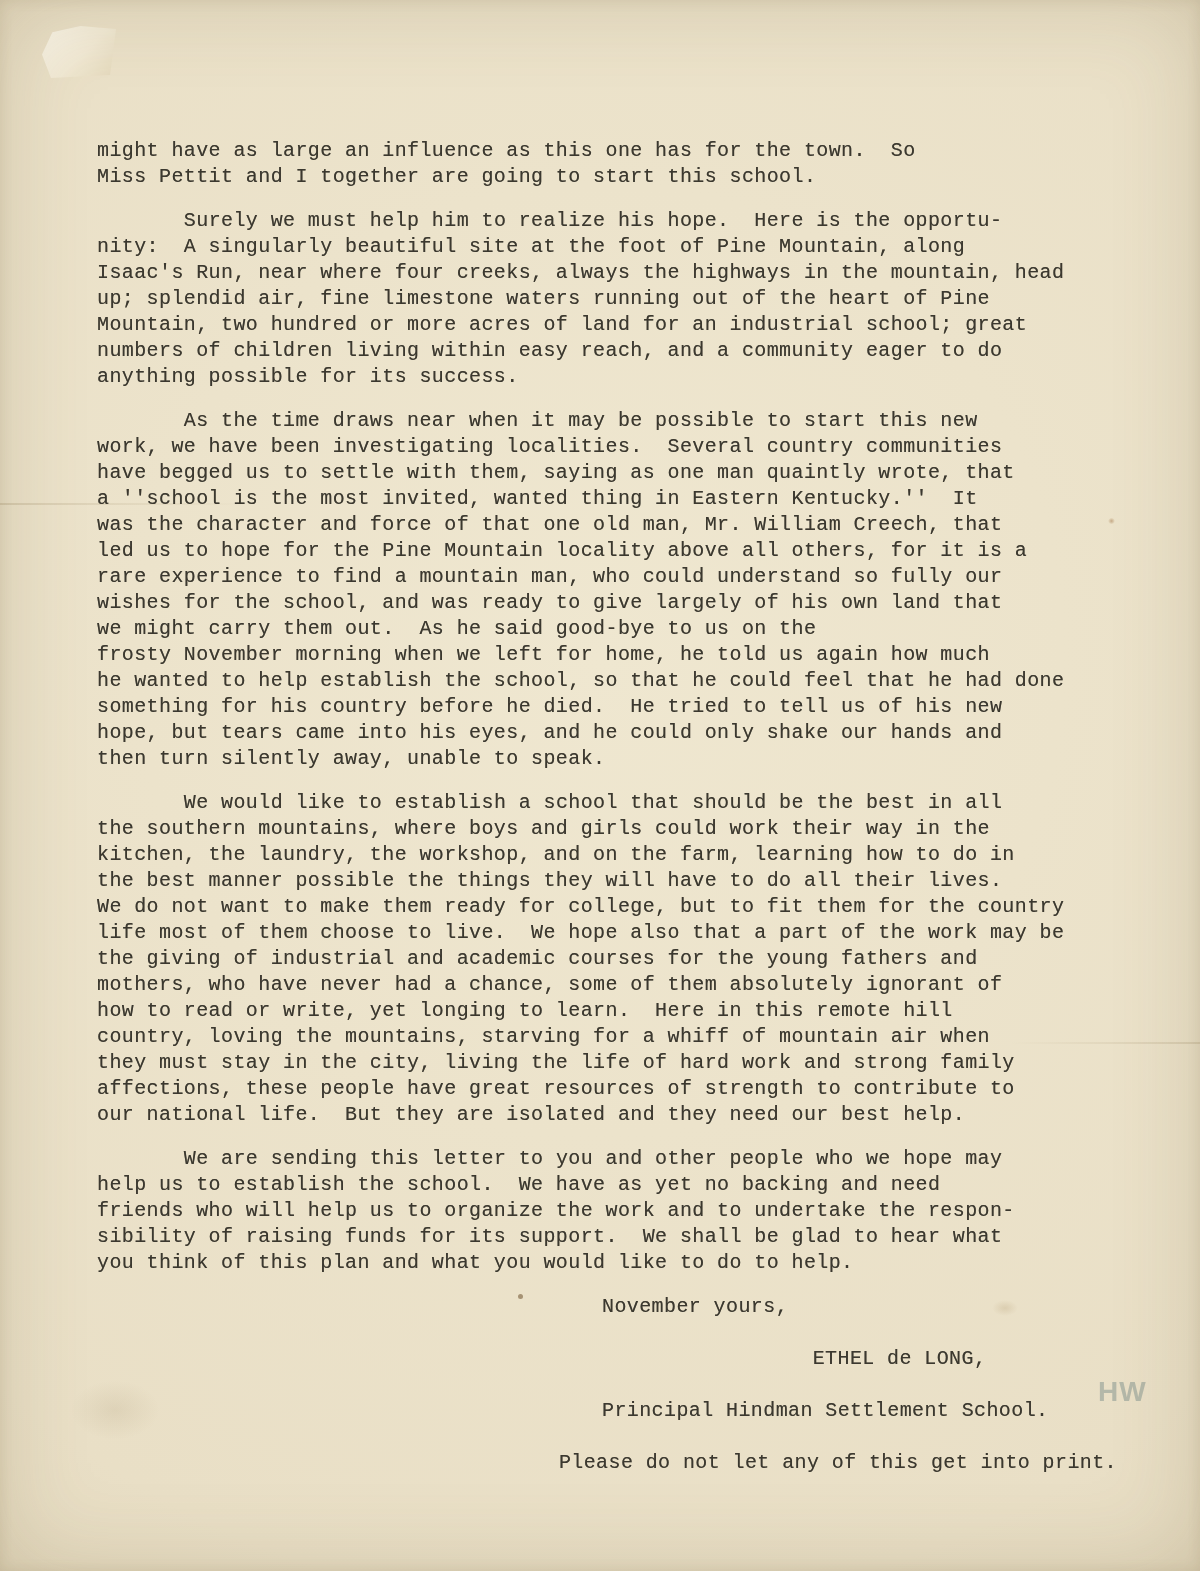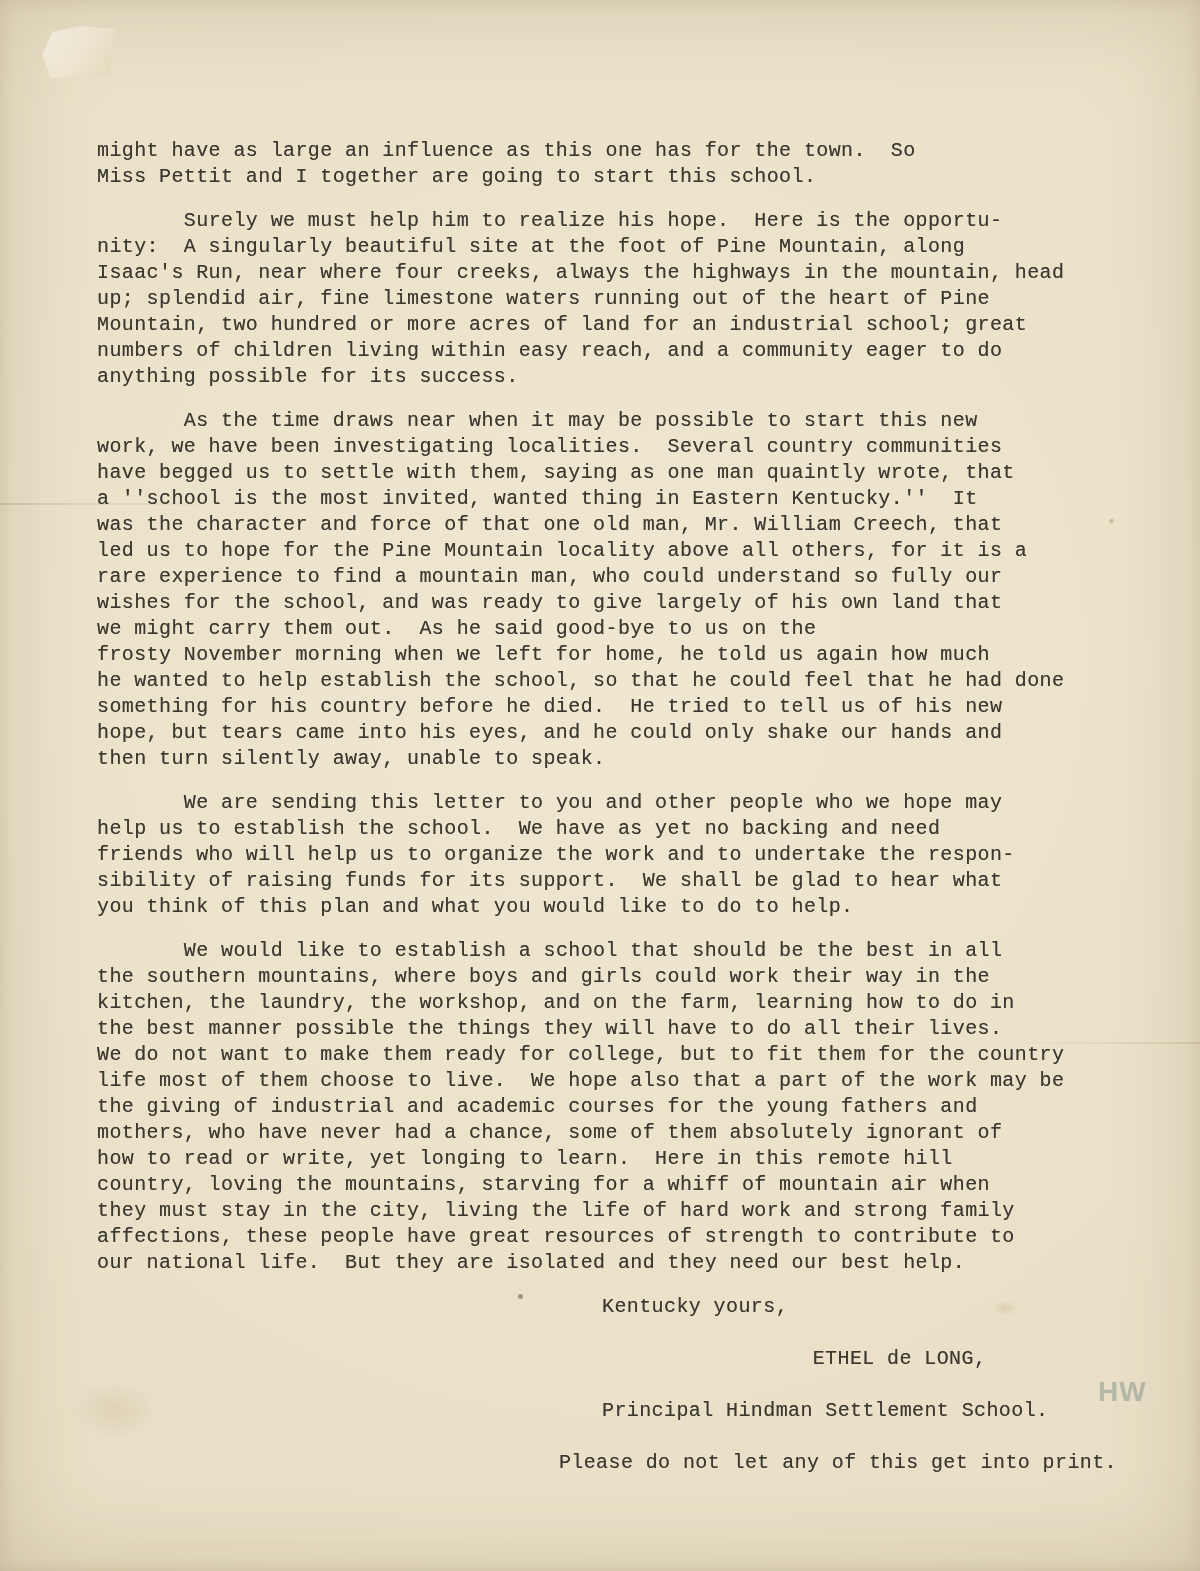--- a/index.html
+++ b/index.html
@@ -130,40 +130,40 @@
 was the character and force of that one old man, Mr. William Creech, that
 led us to hope for the Pine Mountain locality above all others, for it is a
 rare experience to find a mountain man, who could understand so fully our
 wishes for the school, and was ready to give largely of his own land that
 we might carry them out.  As he said good-bye to us on the
 frosty November morning when we left for home, he told us again how much
 he wanted to help establish the school, so that he could feel that he had done
 something for his country before he died.  He tried to tell us of his new
 hope, but tears came into his eyes, and he could only shake our hands and
 then turn silently away, unable to speak.</p>
-    <p class="para">       We are sending this letter to you and other people who we hope may
-help us to establish the school.  We have as yet no backing and need
-friends who will help us to organize the work and to undertake the respon-
-sibility of raising funds for its support.  We shall be glad to hear what
-you think of this plan and what you would like to do to help.</p>
     <p class="para">       We would like to establish a school that should be the best in all
 the southern mountains, where boys and girls could work their way in the
 kitchen, the laundry, the workshop, and on the farm, learning how to do in
 the best manner possible the things they will have to do all their lives.
 We do not want to make them ready for college, but to fit them for the country
 life most of them choose to live.  We hope also that a part of the work may be
 the giving of industrial and academic courses for the young fathers and
 mothers, who have never had a chance, some of them absolutely ignorant of
 how to read or write, yet longing to learn.  Here in this remote hill
 country, loving the mountains, starving for a whiff of mountain air when
 they must stay in the city, living the life of hard work and strong family
 affections, these people have great resources of strength to contribute to
 our national life.  But they are isolated and they need our best help.</p>
+    <p class="para">       We are sending this letter to you and other people who we hope may
+help us to establish the school.  We have as yet no backing and need
+friends who will help us to organize the work and to undertake the respon-
+sibility of raising funds for its support.  We shall be glad to hear what
+you think of this plan and what you would like to do to help.</p>
 
-    <div class="closing-line closing-salutation">Kentucky yours,</div>
+    <div class="closing-line closing-salutation">November yours,</div>
     <div class="closing-line signature-name">ETHEL de LONG,</div>
     <div class="closing-line signature-title">Principal Hindman Settlement School.</div>
 
     <div class="footer-note">Please do not let any of this get into print.</div>
   </div>
 
   <div class="hw-watermark">HW</div>
 
 </div>
 

